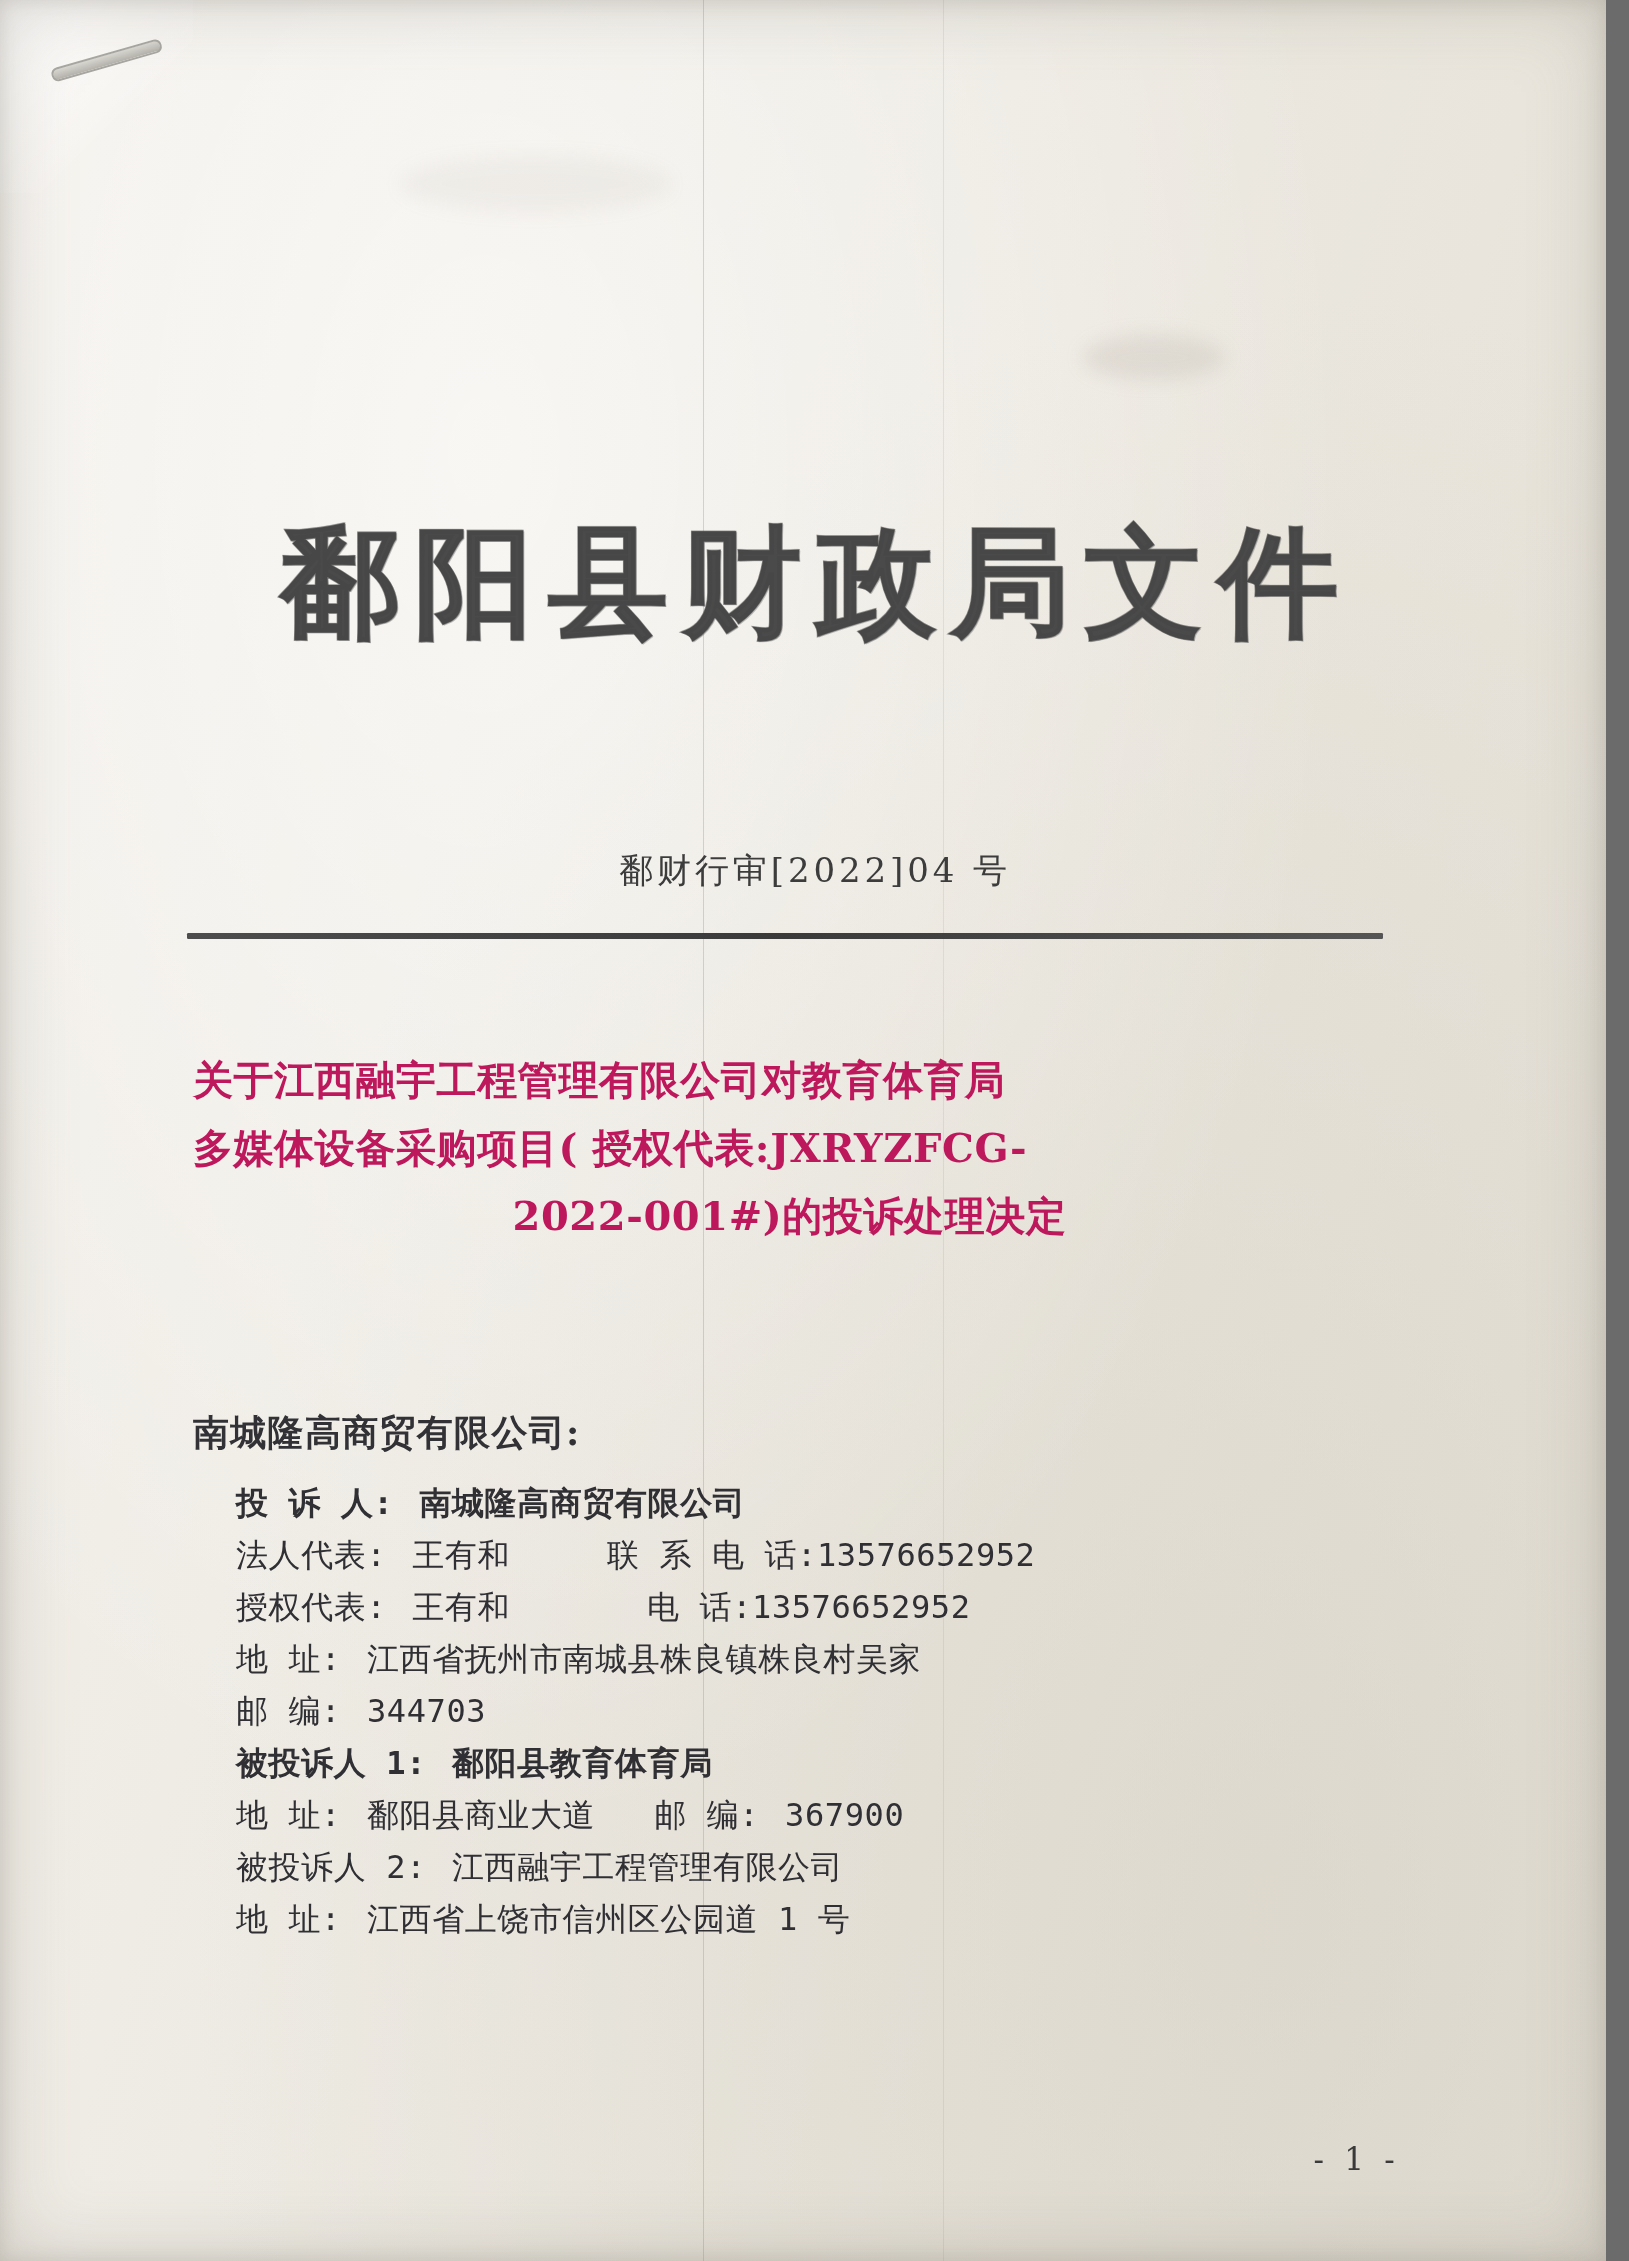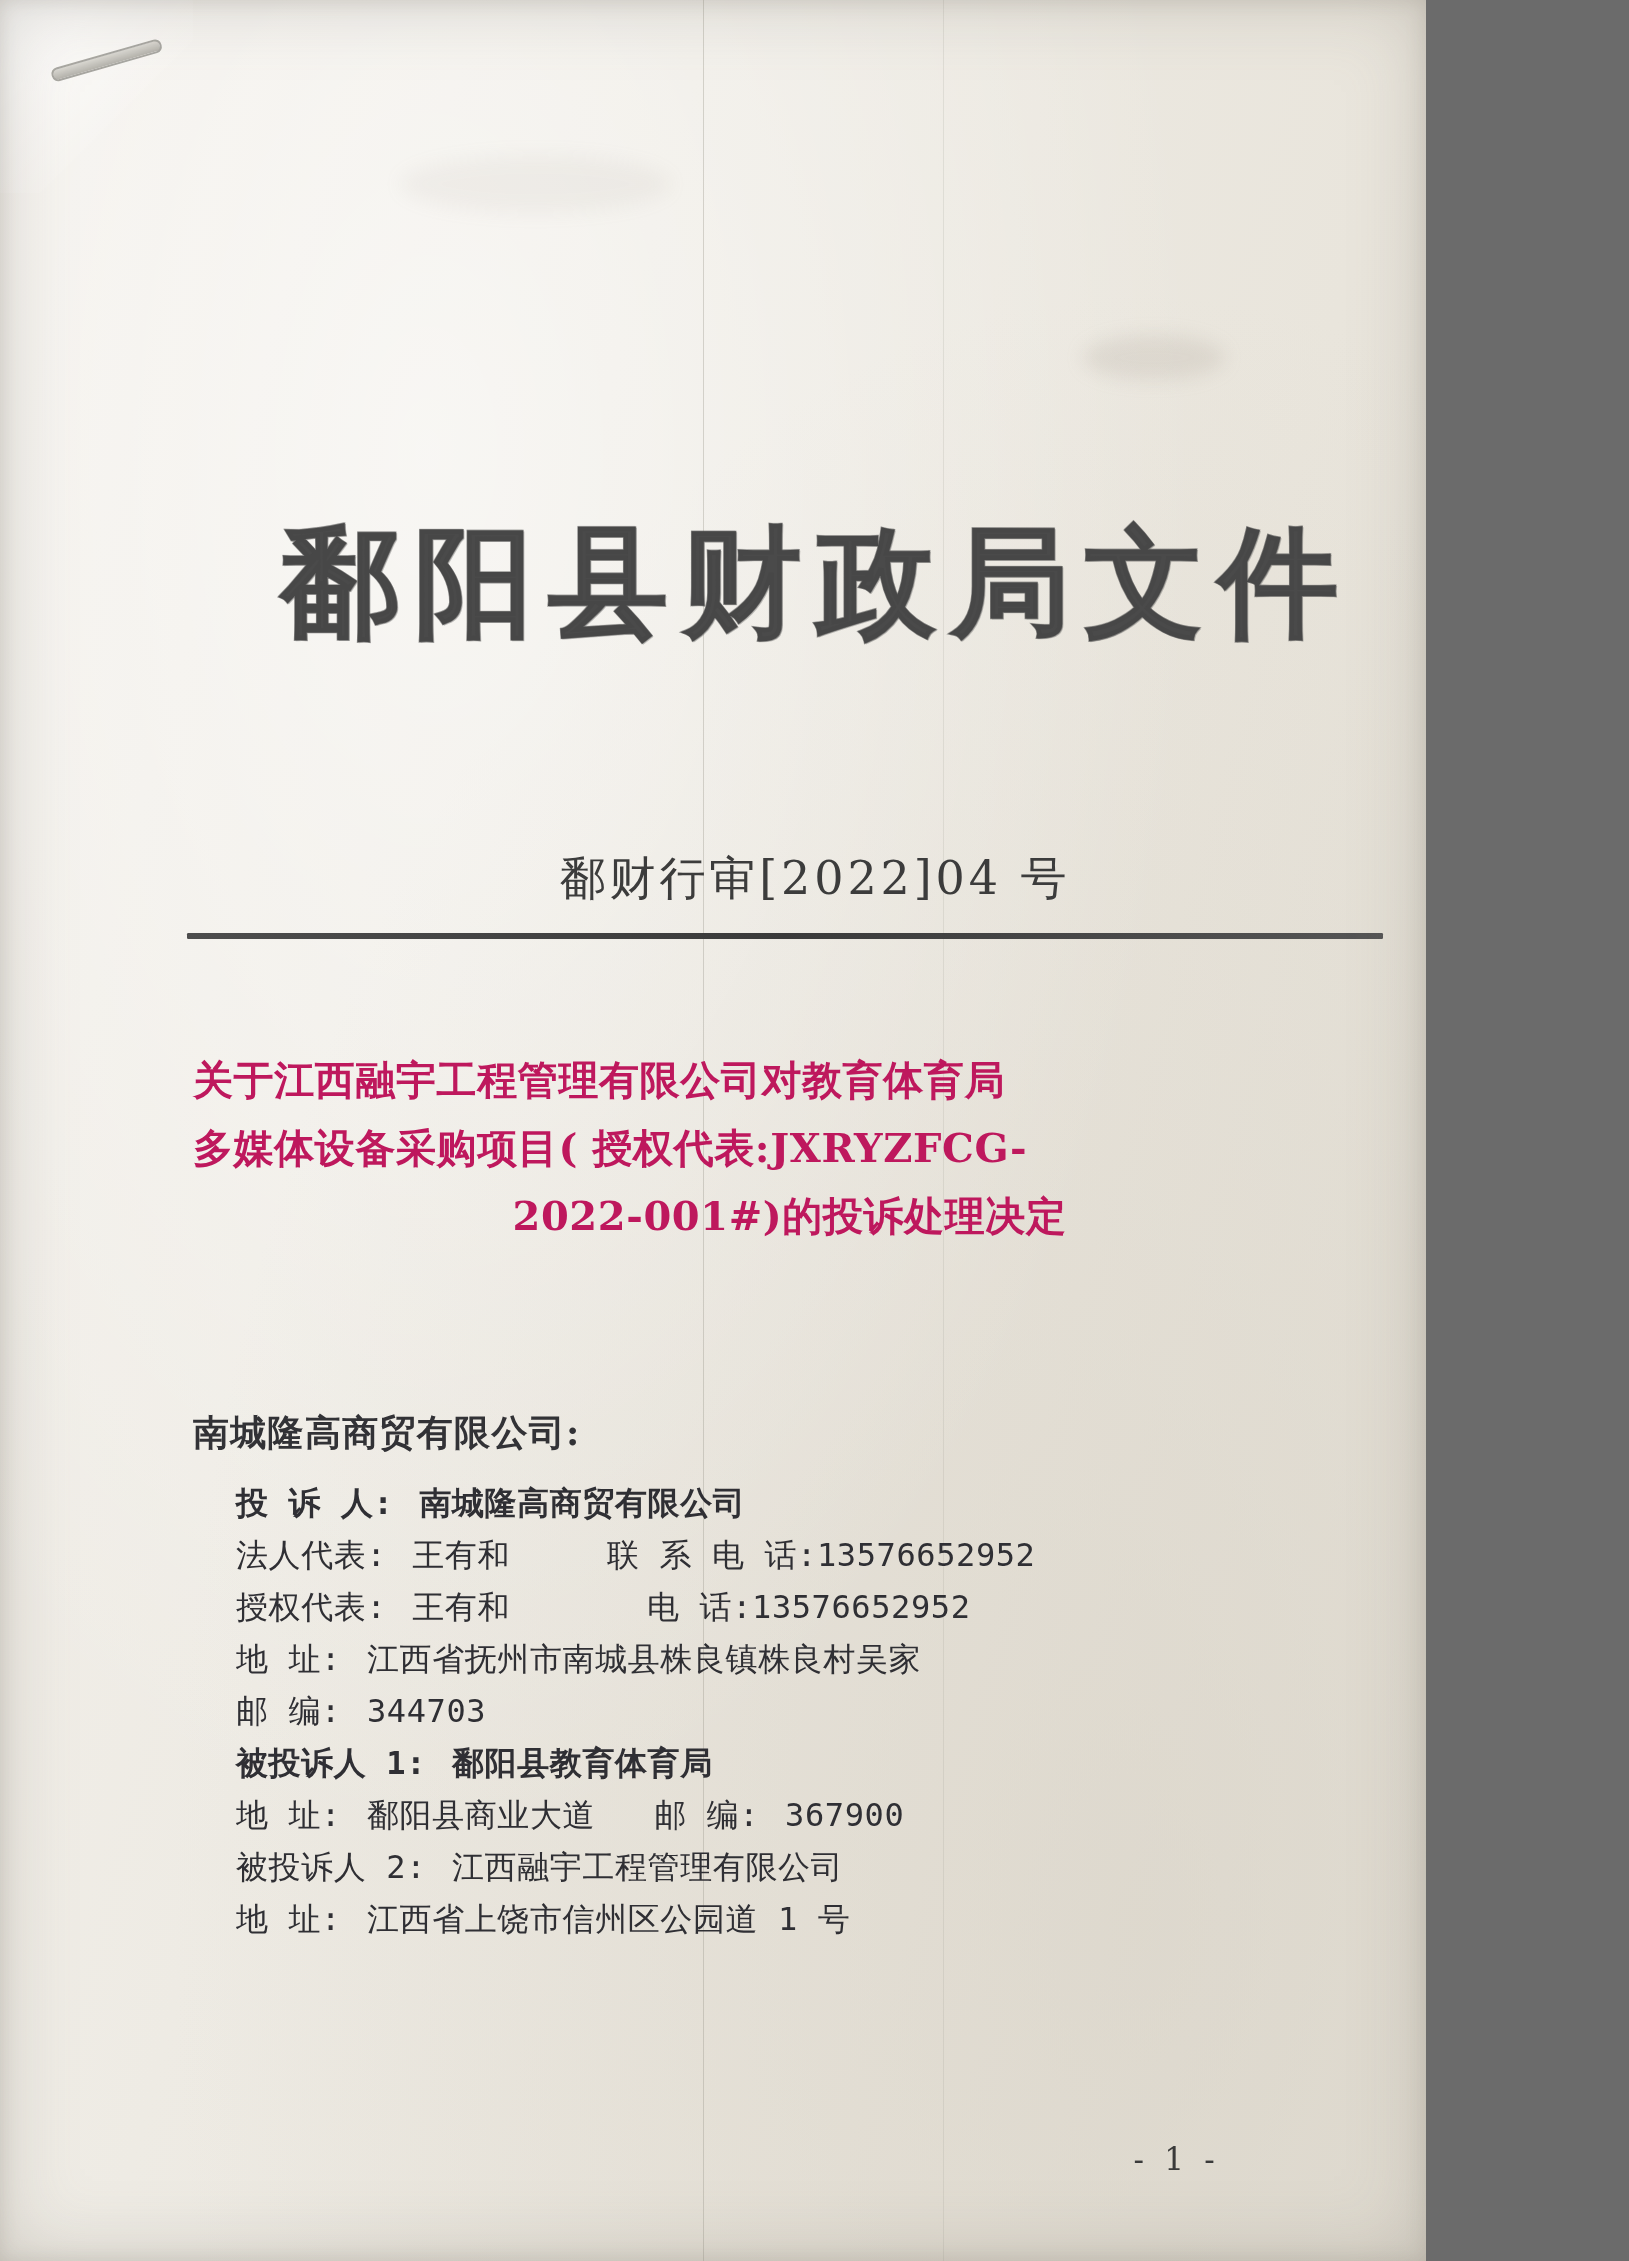--- a/index.html
+++ b/index.html
@@ -2,21 +2,21 @@
 <html lang="zh" style="font-size:10.3px"><head>
 <meta charset="utf-8">
 <style>
   html, body {
     margin: 0;
     padding: 0;
     background: #6b6b6b;
   }
   .page {
     position: relative;
-    width: 1426px;
+    width: 1606px;
     height: 2261px;
     background: #efece6;
     overflow: hidden;
     font-family: "DejaVu Sans", sans-serif;
   }
   
   .paper-tint {
     position: absolute;
     inset: 0;
     background:
@@ -93,21 +93,21 @@
     white-space: nowrap;
   }
 
   .doc-number {
     position: absolute;
     left: 0;
     top: 848px;
     width: 1630px;
     text-align: center;
     font-family: "DejaVu Serif", serif;
-    font-size: 46px;
+    font-size: 34px;
     letter-spacing: 3.9px;
     color: #3c3c3c;
   }
 
   .rule {
     position: absolute;
     left: 187px;
     top: 933px;
     width: 1196px;
     height: 5.8px;

